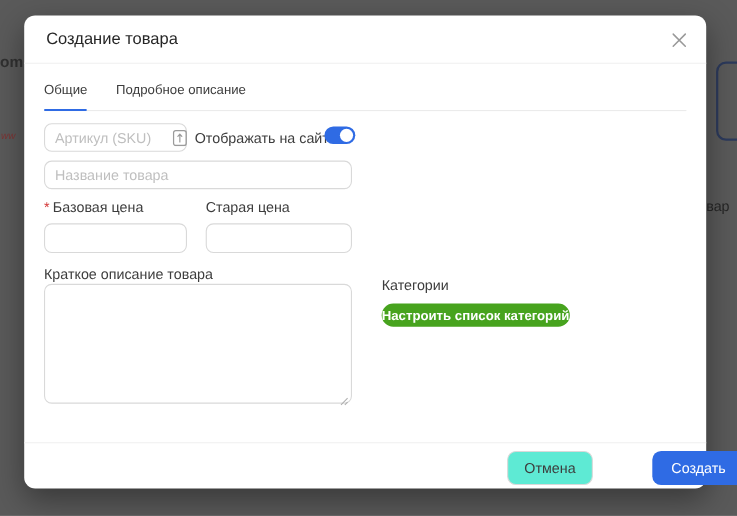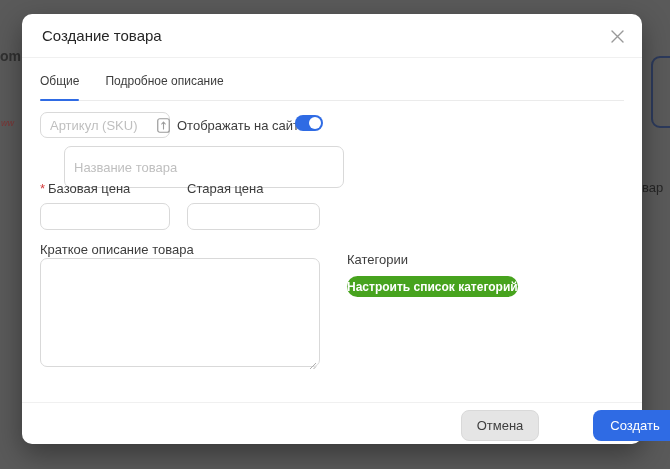--- a/index.html
+++ b/index.html
@@ -65,21 +65,21 @@
   .show-label { position:absolute; left:155px; top:104px; font-size:13px; color:#3d3d3d; }
   .toggle {
     position:absolute; left:273px; top:101px; width:28px; height:16px;
     background:#2f6be4; border-radius:9px; cursor:pointer;
   }
   .toggle .knob {
     position:absolute; right:2px; top:2px; width:12px; height:12px;
     background:#fff; border-radius:50%;
   }
 
-  .in-name  { left:18px;  top:132px; width:280px; height:42px;margin-left:24px; }
+  .in-name  { left:18px;  top:132px; width:280px; height:26px; }
 
   .price-label { position:absolute; top:167px; font-size:13px; color:#3d3d3d; }
   .pl-base { left:18px; }
   .pl-old  { left:165px; }
   .req-mark { color:#d43c3c; margin-right:3px; font-size:13px; }
 
   .in-base  { left:18px;  top:189px; width:130px; height:27px; }
   .in-old   { left:165px; top:189px; width:133px; height:27px; }
 
   .desc-label { position:absolute; left:18px; top:228px; font-size:13px; color:#3d3d3d; }
@@ -105,21 +105,21 @@
     font-family:"Liberation Sans", sans-serif;
   }
 
   
   .footer-divider { position:absolute; left:0; right:0; top:388px; border-top:1px solid #f0f0f0; }
   .btn {
     position:absolute; top:396px; height:31px; border-radius:8px;
     font-size:13px; font-family:"Liberation Sans", sans-serif; cursor:pointer;
     display:flex; align-items:center; justify-content:center;
   }
-  .btn-cancel { left:439px; width:78px; background:#e5e5e5; border:1px solid #d9d9d9; color:#3d3d3d; }
+  .btn-cancel { left:439px; width:78px; background:#5eead4; border:1px solid #d9d9d9; color:#3d3d3d; }
   .btn-create { left:527px; width:84px; background:#2f6be4; border:none; color:#fff;margin-left:44px; }
 </style>
 </head>
 <body>
 
 <div class="bg-frag frag-om">om</div>
 <div class="bg-frag frag-ww">ww</div>
 <div class="bg-frag frag-var">вар</div>
 <div class="bg-button-outline"></div>
 

